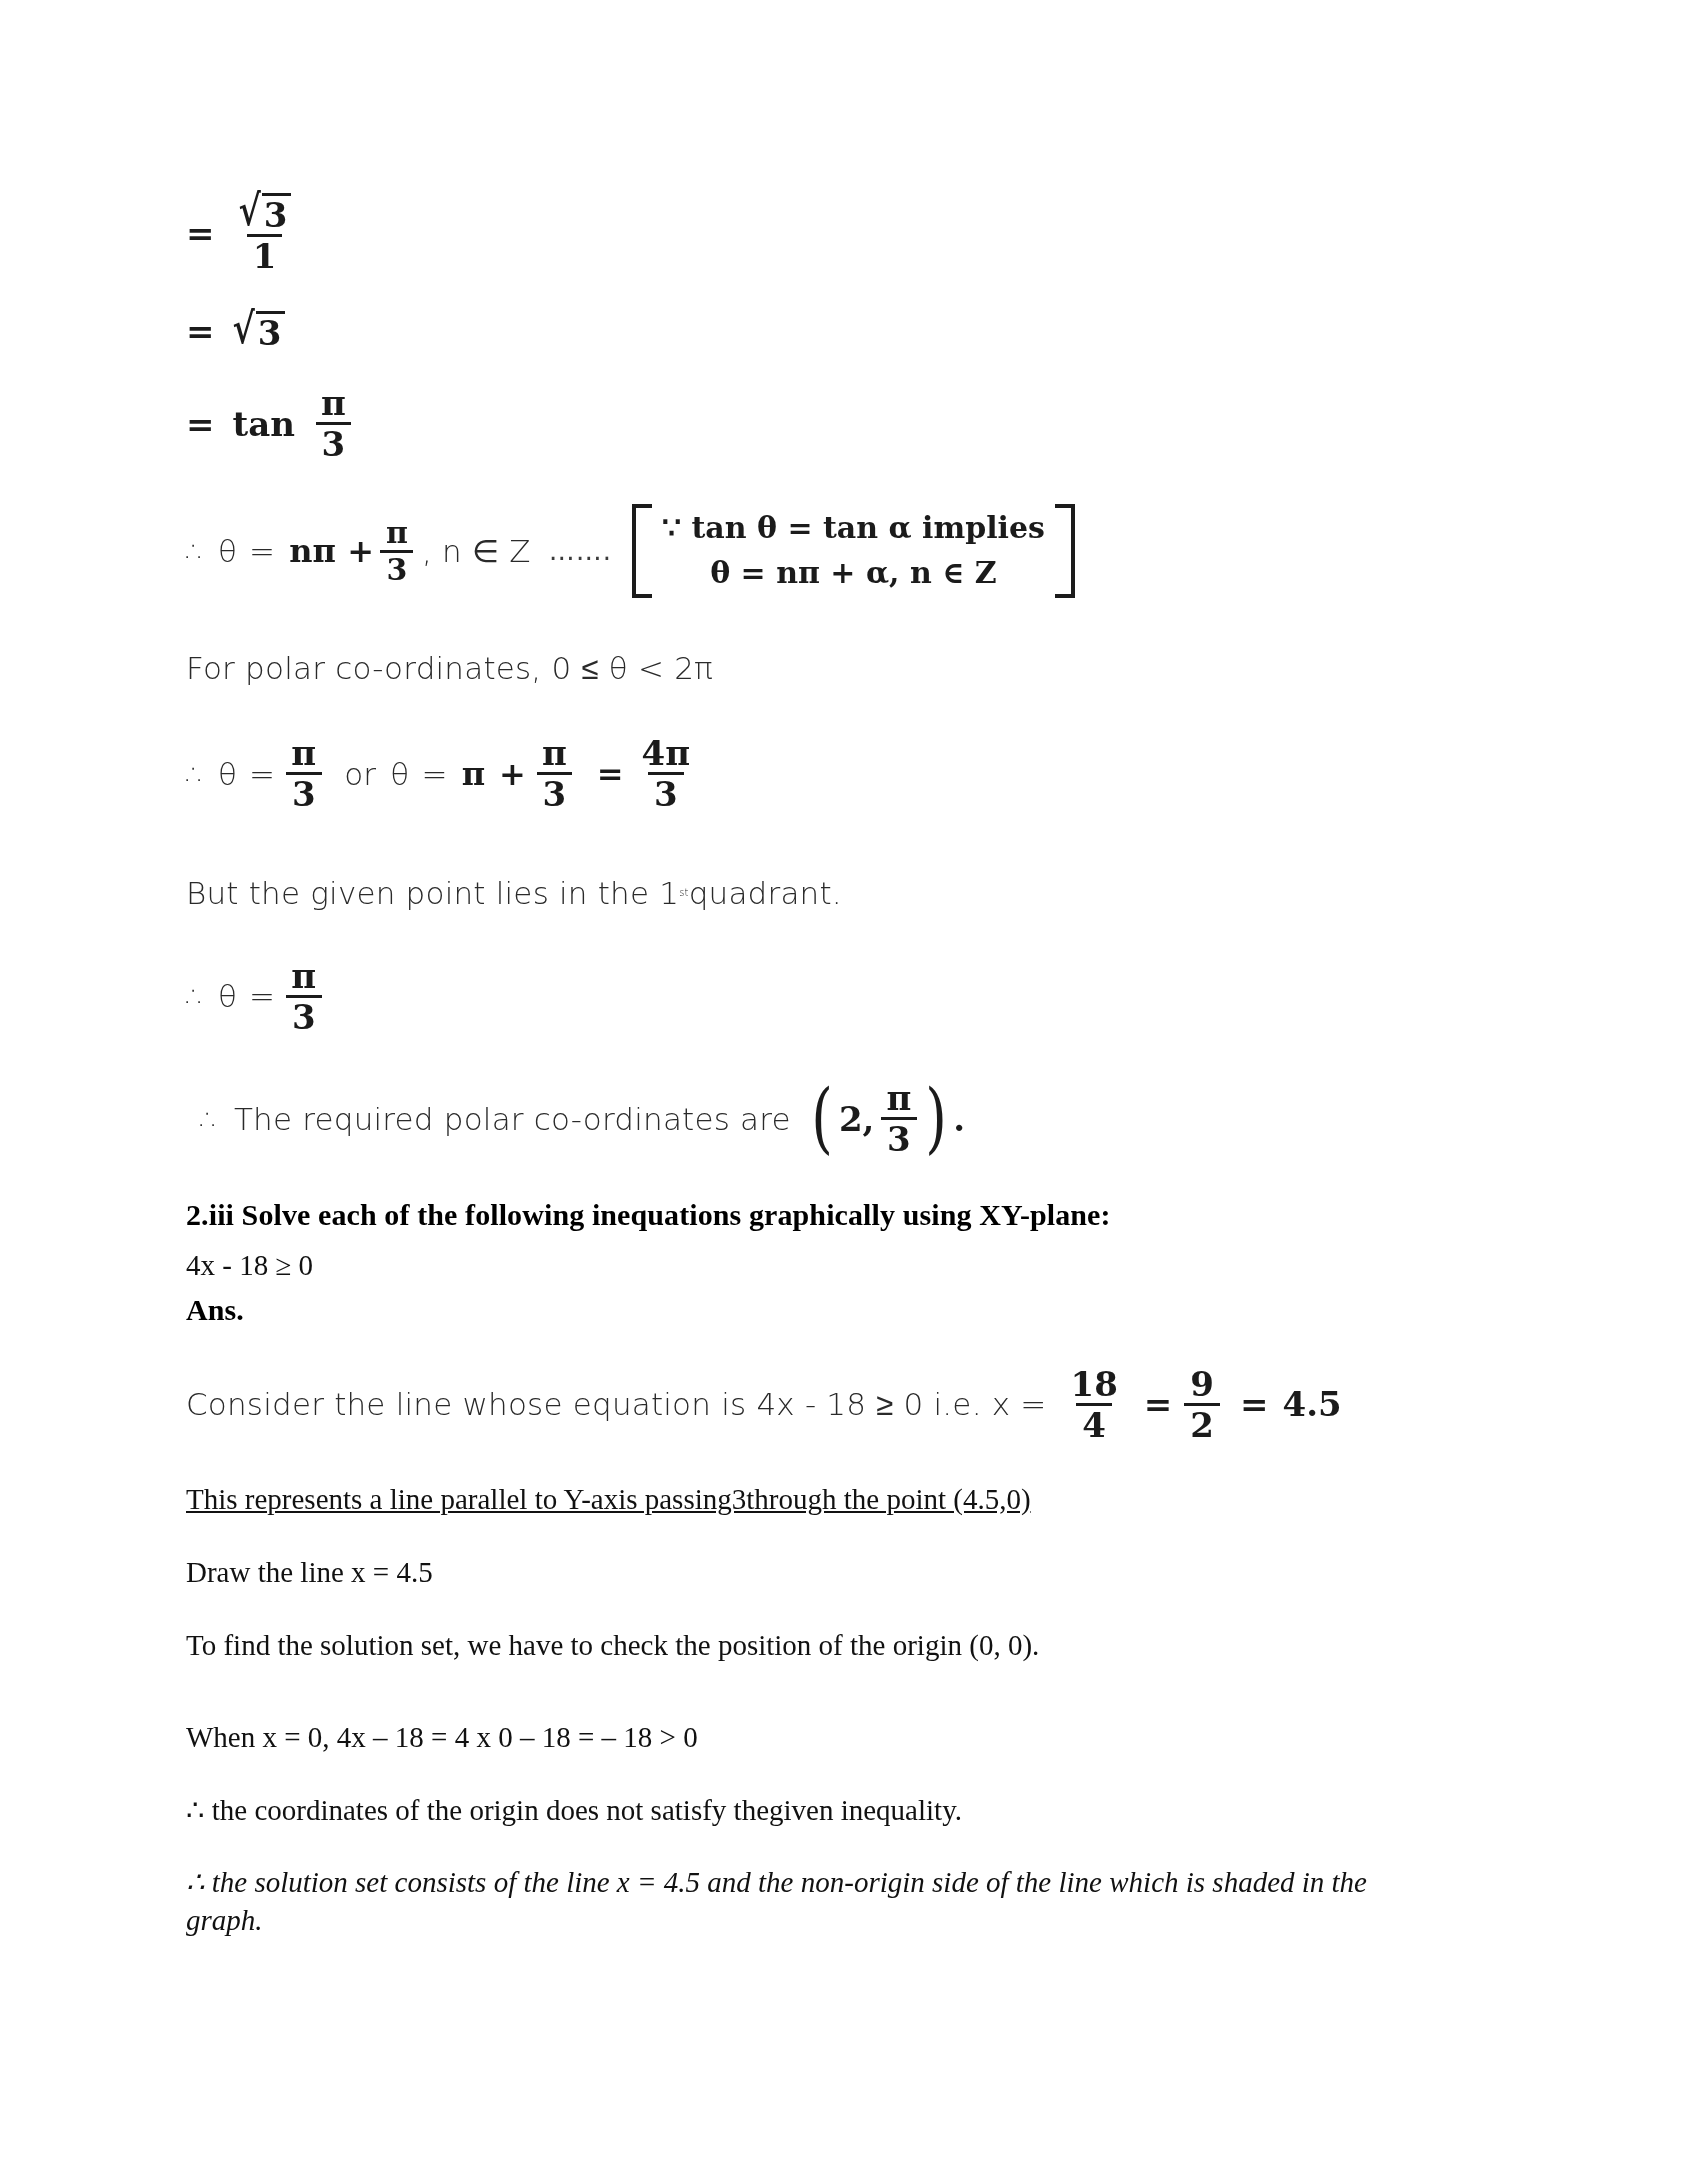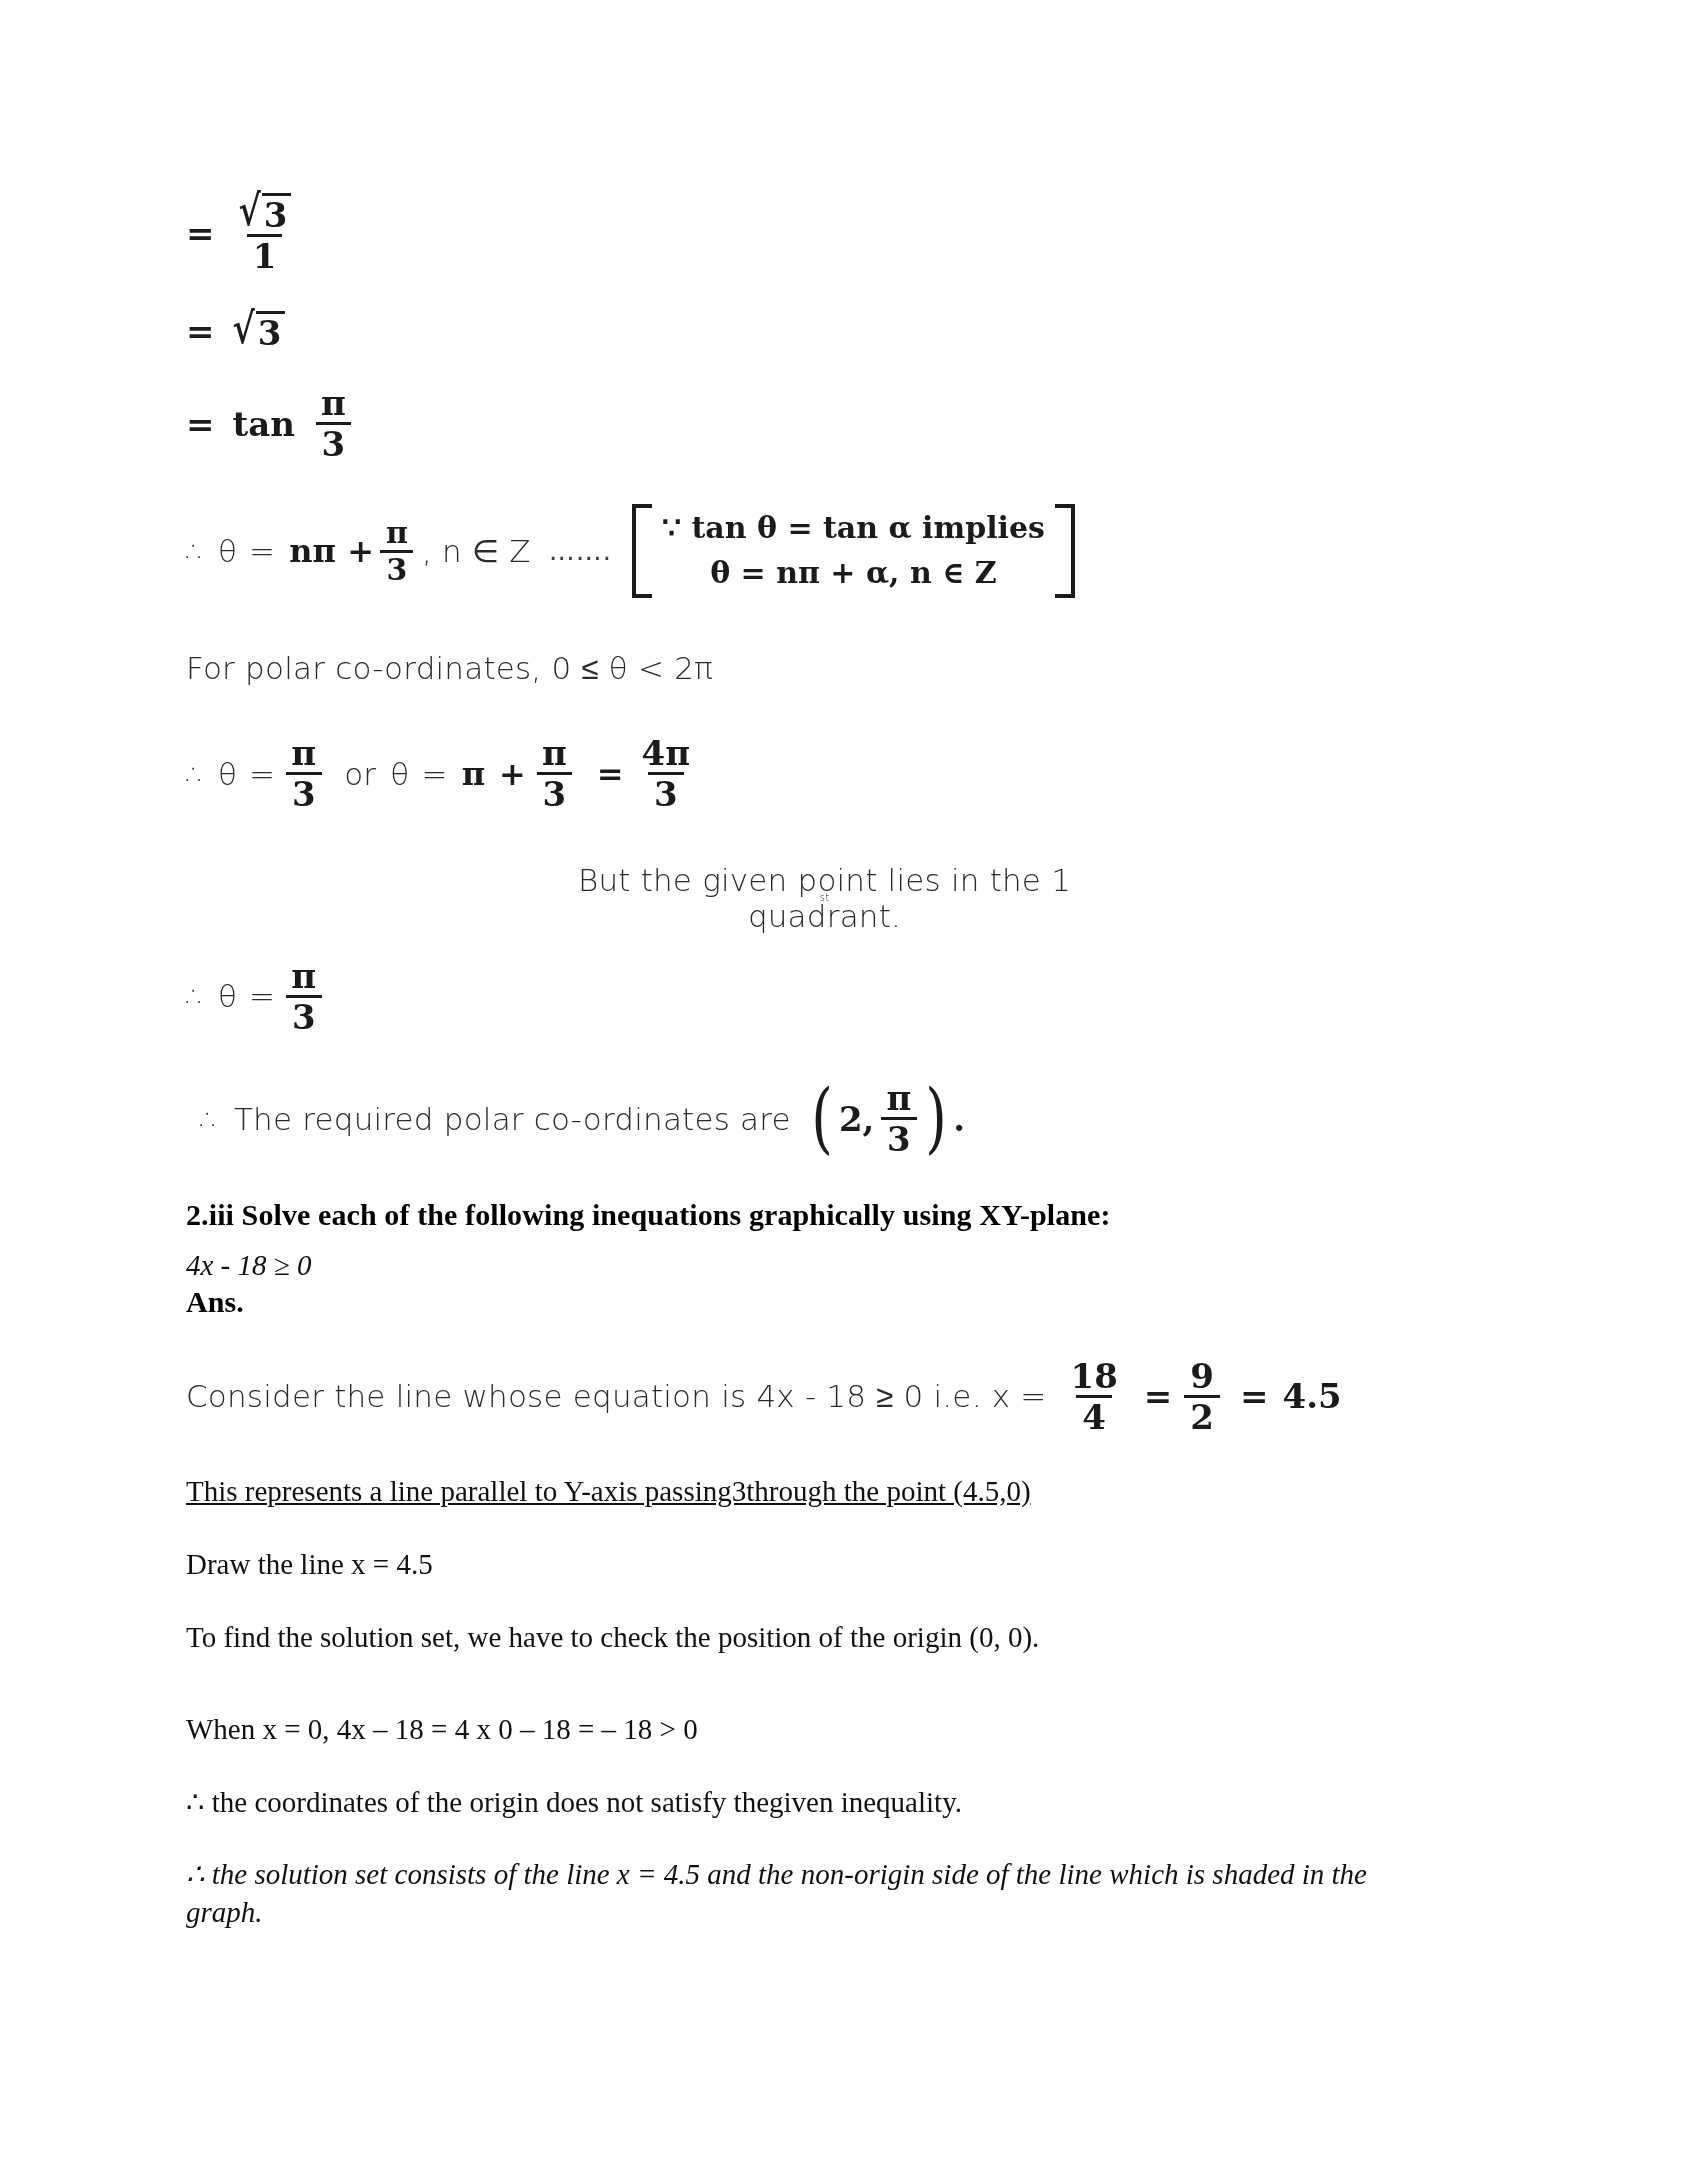--- a/index.html
+++ b/index.html
@@ -261,21 +261,21 @@
       </span>
       <span class="mjx" style="margin-left:16px;font-size:32px;">=</span>
       <span class="frac" style="margin-left:12px;">
         <span class="num mjx">4π</span>
         <span class="den mjx">3</span>
       </span>
     </div>
 
     <div class="spacer-md"></div>
 
-    <div class="mathline" style="height:61px;flex-direction:column;">
+    <div class="mathline" style="height:61px;">
       <span class="sans">But the given point lies in the 1</span>
         <span class="sans sup">st</span>
         <span class="sans"> quadrant.</span>
     </div>
 
     <div class="spacer-sm"></div>
 
     <div class="mathline" style="height:114px;">
       <span class="sans">∴</span>
       <span class="sans" style="margin-left:12px;">θ</span>
@@ -299,21 +299,21 @@
           <span class="den mjx">3</span>
         </span>
         <span class="paren">)</span>
       </span>
       <span class="mjx" style="margin-left:2px;">.</span>
     </div>
 
     <div class="spacer-md"></div>
 
     <p class="heading" style="margin-bottom:14px;">2.iii Solve each of the following inequations graphically using XY-plane:</p>
-    <p class="body" style="font-style:italic;">4x - 18 ≥ 0</p>
+    <p class="body" style="margin-bottom:8px;">4x - 18 ≥ 0</p>
     <p class="heading" style="margin-bottom:18px;">Ans.</p>
 
     <div class="mathline" style="height:119px;">
       <span class="sans">Consider the line whose equation is 4x - 18 ≥ 0 i.e. x =</span>
       <span class="frac" style="margin-left:18px;">
         <span class="num mjx">18</span>
         <span class="den mjx">4</span>
       </span>
       <span class="mjx" style="margin-left:12px;">=</span>
       <span class="frac" style="margin-left:12px;">

